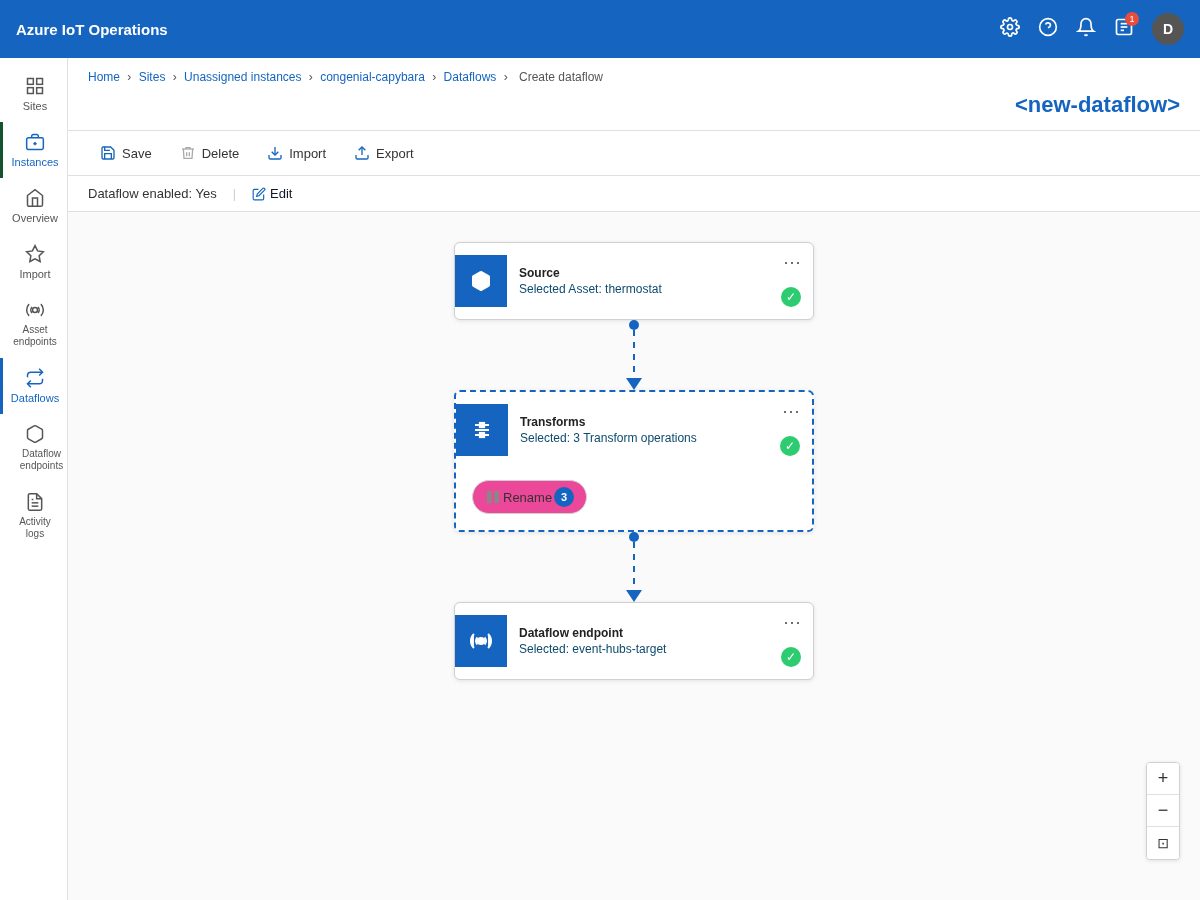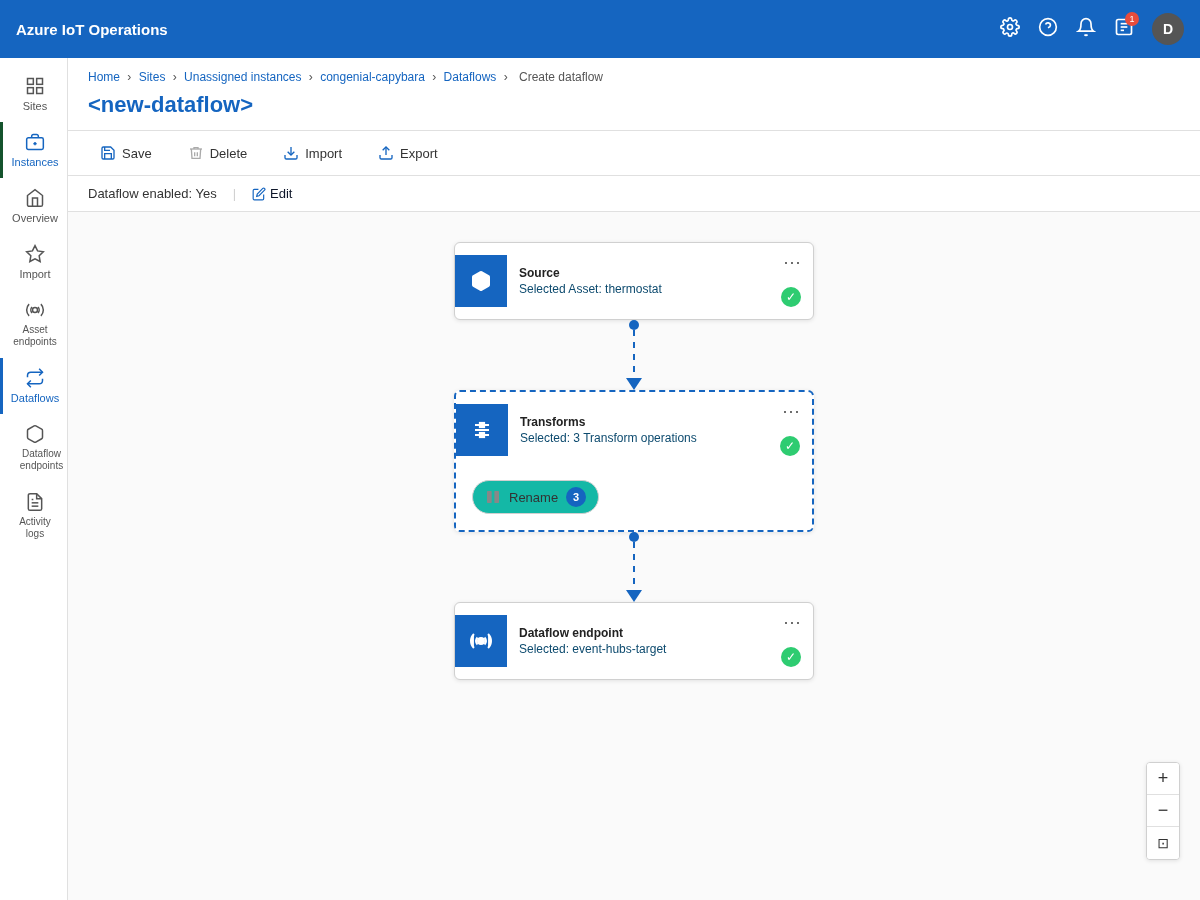--- a/index.html
+++ b/index.html
@@ -115,29 +115,30 @@
     .breadcrumb a { color: #1565c0; text-decoration: none; }
     .breadcrumb span { color: #555; margin: 0 4px; }
 
     
     .page-title {
       padding: 4px 20px 12px;
       font-size: 22px;
       font-weight: 600;
       color: #1565c0;
       flex-shrink: 0;
+      text-align: right;
     }
 
     
     .toolbar {
       padding: 8px 20px;
       border-top: 1px solid #e0e0e0;
       border-bottom: 1px solid #e0e0e0;
       display: flex;
-      gap: 12px;
+      gap: 4px;
       align-items: center;
       flex-shrink: 0;
       background: #fff;
     }
     .toolbar-btn {
       display: flex;
       align-items: center;
       gap: 6px;
       padding: 6px 12px;
       background: transparent;
@@ -252,22 +253,22 @@
     }
 
     
     .transforms-inner {
       padding: 12px 16px 16px;
       background: #fff;
     }
     .rename-chip {
       display: inline-flex;
       align-items: center;
-      gap: 8px;
-      background: #14b8a6;
+      gap: 2px;
+      background: #ec4899;
       border: 1px solid #d0d0d0;
       border-radius: 20px;
       padding: 6px 12px;
       font-size: 13px;
       color: #333;
       cursor: pointer;
     }
     .rename-badge {
       background: #1565c0;
       color: #fff;

